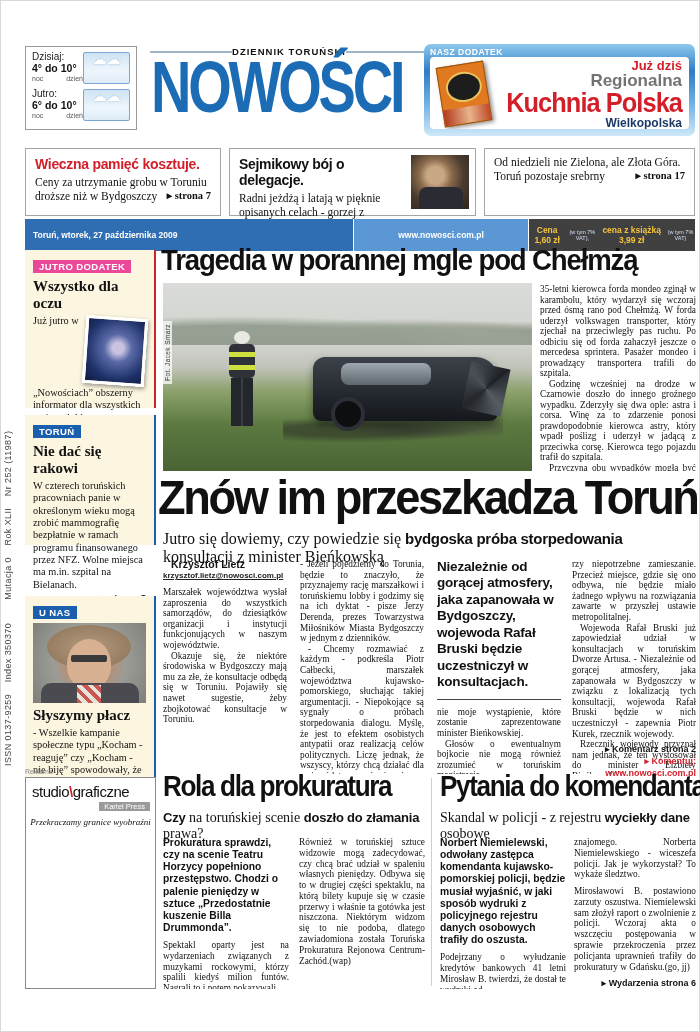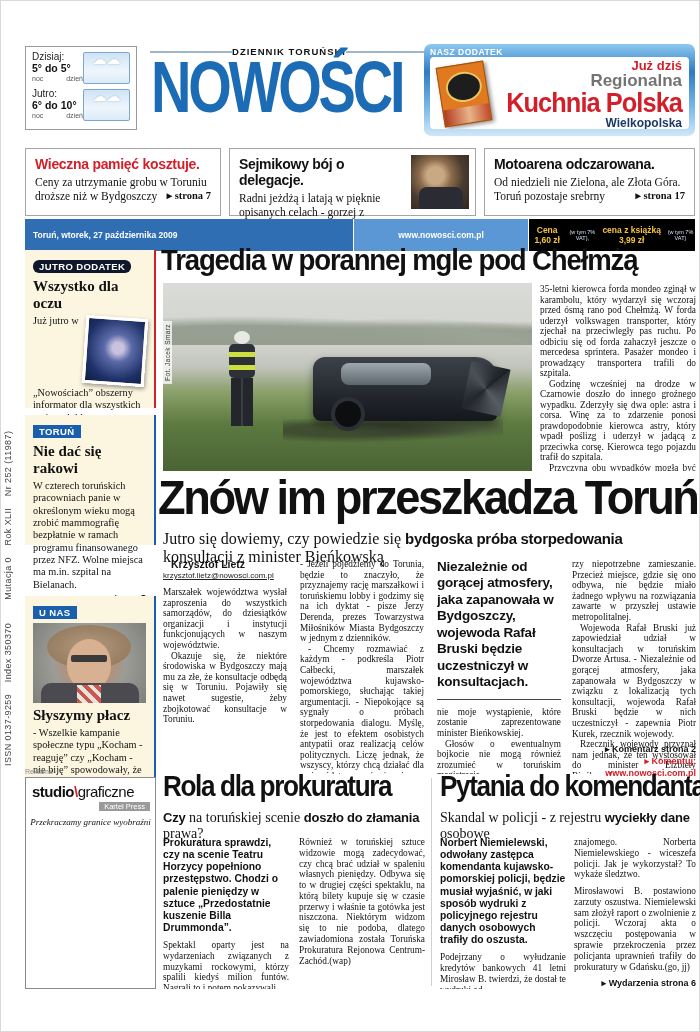--- a/index.html
+++ b/index.html
@@ -56,37 +56,37 @@
   .t2 .t-body-wrap{margin-right:64px;}
   .t-photo{position:absolute;right:6px;top:6px;width:58px;height:54px;
            background:radial-gradient(circle at 42% 38%,#c9a984 0 18%,#8c6c4c 34%,#4a3b2e 60%,#2e2620 100%);}
   .t-photo .suit{position:absolute;left:8px;bottom:0;width:44px;height:22px;background:#2b2b33;border-radius:8px 8px 0 0;}
 
   
   .datebar-seg{position:absolute;top:219px;height:32px;color:#fff;font-size:8.5px;font-weight:bold;
                display:flex;align-items:center;box-sizing:border-box;text-align:center;}
   .seg1{left:25px;width:328px;background:#2f6eb3;padding-left:8px;}
   .seg2{left:354px;width:174px;background:#5b97d4;justify-content:center;}
-  .seg3{left:529px;width:166px;background:#000000;justify-content:center;gap:2px;}
+  .seg3{left:529px;width:166px;background:#404040;justify-content:center;gap:2px;}
   .seg3 .gold{color:#f5c33d;}
   .seg3 .tiny{font-size:5.5px;font-weight:normal;color:#cfe0f5;}
 
   
   .vert-info{position:absolute;left:3px;top:398px;height:368px;writing-mode:vertical-rl;
              transform:rotate(180deg);font-size:9px;color:#444;letter-spacing:.4px;white-space:pre;}
 
   
   .sbox{position:absolute;left:25px;width:131px;background:#fcf6e0;box-sizing:border-box;
         padding:6px 8px;border-right:2px solid #1a5fae;}
   .sbox.redline{border-right-color:#cc2229;}
   .s-jutro{top:250px;height:158px;}
   .s-torun{top:415px;height:130px;}
   .s-unas{top:552px;height:214px;margin-top:44px;}
   .s-tab{display:inline-block;color:#fff;font-size:9.5px;font-weight:bold;padding:1px 6px;letter-spacing:.4px;}
-  .s-tab.red{background:#0f172a;border-radius:6px;}
+  .s-tab.red{background:#ec4899;}
   .s-tab.blue{background:#1a5fae;}
   .s-title{font-family:"Liberation Serif",serif;font-weight:bold;font-size:15px;margin:4px 0 3px;}
   .s-body{font-family:"Liberation Serif",serif;font-size:10.3px;line-height:1.2;text-align:left;}
   .s-page{font-size:9.5px;font-weight:bold;text-align:right;margin-top:1px;}
   .s-photo-eye{float:right;width:56px;height:62px;margin:2px 0 2px 4px;border:3px solid #fff;
        transform:rotate(4deg);box-shadow:1px 2px 4px rgba(0,0,0,.4);
        background:radial-gradient(circle at 55% 45%,#c9c2e0 0 12%,#5a6aa8 30%,#1d2f66 70%,#101c3e 100%);}
   .s-photo-face{width:113px;height:80px;margin:3px 0 4px;
        background:radial-gradient(circle at 50% 48%,#d9b498 0 20%,#b59077 32%,#9b9c96 52%,#7e7f7a 100%);
        position:relative;overflow:hidden;}
@@ -96,21 +96,21 @@
        background:#d8b193;}
   .s-photo-face .glasses{position:absolute;left:38px;top:32px;width:36px;height:7px;background:#3a3a3a;border-radius:2px;}
   .s-photo-face .coat{position:absolute;left:8px;bottom:-6px;width:98px;height:26px;background:#4a4a50;border-radius:10px 10px 0 0;}
   .s-photo-face .scarf{position:absolute;left:44px;bottom:0;width:24px;height:18px;background:repeating-linear-gradient(45deg,#c9574f 0 4px,#e8e3da 4px 8px);}
 
   
   .ad-label{position:absolute;left:25px;top:768px;font-size:7px;color:#888;}
   .ad{position:absolute;left:25px;top:777px;width:131px;height:212px;border:1px solid #8a8a8a;
       background:#fff;box-sizing:border-box;display:flex;flex-direction:column;}
   .ad-logo{padding:5px 6px 2px;font-size:15px;letter-spacing:-.5px;}
-  .ad-logo b{font-weight:bold;margin-top:24px;}
+  .ad-logo b{font-weight:normal;margin-top:24px;}
   .ad-slash{color:#d31f2a;font-weight:900;}
   .ad-badge{align-self:flex-end;background:#9a9a9a;color:#fff;font-size:7.5px;padding:0 5px;margin:0 5px 3px 0;}
   .ad-photo{flex:1;position:relative;background:
       radial-gradient(circle at 28% 42%,#d8402a 0 14%,#7e1f14 42%,#1c0806 75%,#000 100%);overflow:hidden;}
   .ad-photo .fig{position:absolute;right:14px;top:16px;width:34px;height:70px;border-radius:14px 14px 4px 4px;
       background:#14100e;}
   .ad-photo .head{position:absolute;right:22px;top:8px;width:18px;height:18px;border-radius:50%;background:#caa183;}
   .ad-photo .cat{position:absolute;left:12px;bottom:26px;width:16px;height:12px;border-radius:50% 50% 30% 30%;background:#e8e6e2;}
   .ad-url{position:absolute;left:0;bottom:13px;width:100%;background:rgba(0,0,0,.85);color:#fff;
       font-size:8px;font-weight:bold;text-align:center;padding:1px 0;}
@@ -161,21 +161,21 @@
   .col{position:absolute;top:559px;width:124px;height:215px;overflow:hidden;
        font-family:"Liberation Serif",serif;font-size:9.3px;line-height:1.14;text-align:justify;}
   .col p{margin:0;text-indent:8px;}
   .col p.noind{text-indent:0;}
   .c1{left:163px;}
   .c2{left:300px;}
   .c3{left:437px;}
   .c4{left:572px;width:124px;}
   .byline{font-family:"Liberation Sans",sans-serif;font-weight:bold;font-size:10.5px;text-indent:0;}
   .mail{font-family:"Liberation Sans",sans-serif;font-size:8px;text-decoration:underline;color:#222;
-        margin-bottom:7px;display:block;}
+        margin-bottom:7px;display:block;font-weight:bold;}
   .lead-bold{font-family:"Liberation Sans",sans-serif;font-weight:bold;font-size:10.3px;line-height:1.18;
         text-indent:0 !important;margin-bottom:6px !important;text-align:left;}
   .pullquote{font-family:"Liberation Sans",sans-serif;font-weight:bold;font-size:13.5px;line-height:1.22;
         text-indent:0 !important;text-align:left;border-bottom:1px solid #444;padding-bottom:8px;margin-bottom:7px !important;
         letter-spacing:-.2px;}
   .morelinks{position:absolute;left:572px;top:743px;width:124px;text-align:right;
         font-family:"Liberation Sans",sans-serif;font-size:9px;font-weight:bold;line-height:1.35;}
   .morelinks .red{color:#d31f2a;}
 
   
@@ -199,21 +199,21 @@
 </style>
 </head>
 <body>
 
 <div class="frame"></div>
 
 <div class="weather">
   <div class="wrow">
     <div class="wtxt">
       <div class="wlabel">Dzisiaj:</div>
-      <div class="wtemp">5° do 5°</div>
+      <div class="wtemp">4° do 10°</div>
       <div class="wnd">
           <span>noc</span>
           <span>dzień</span>
         </div>
     </div>
     <div class="cloudbox">☁☁</div>
   </div>
   <div class="wrow">
     <div class="wtxt">
       <div class="wlabel">Jutro:</div>
@@ -260,21 +260,20 @@
   <div class="t-body-wrap">
     <div class="t-title">Sejmikowy bój o delegacje.</div>
     <div class="t-body"><span>Radni jeżdżą i latają w pięknie opisanych celach - gorzej z efektami</span>
       <span class="t-page">▸ strona 6</span></div>
   </div>
   <div class="t-photo">
       <div class="suit"></div>
     </div>
 </div>
 <div class="teaser t3">
-  <div class="t-title">Motoarena odczarowana.</div>
   <div class="t-body"><span>Od niedzieli nie Zielona, ale Złota Góra. Toruń pozostaje srebrny</span>
     <span class="t-page" style="float:right">▸ strona 17</span></div>
 </div>
 
 <div class="datebar-seg seg1">Toruń, wtorek, 27 października 2009</div>
 <div class="datebar-seg seg2">www.nowosci.com.pl</div>
 <div class="datebar-seg seg3">
   <span class="gold">Cena 1,60 zł</span>
   <span class="tiny">(w tym 7% VAT),</span>
   <span class="gold">cena z książką 3,99 zł</span>

